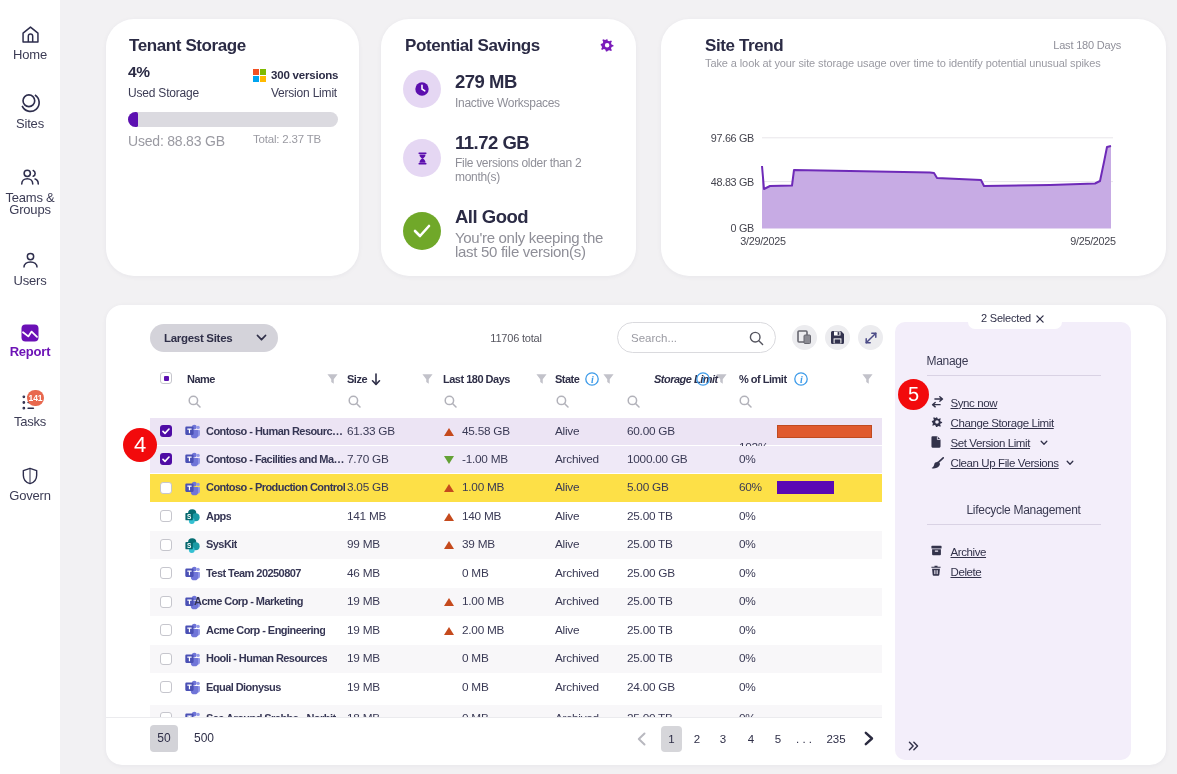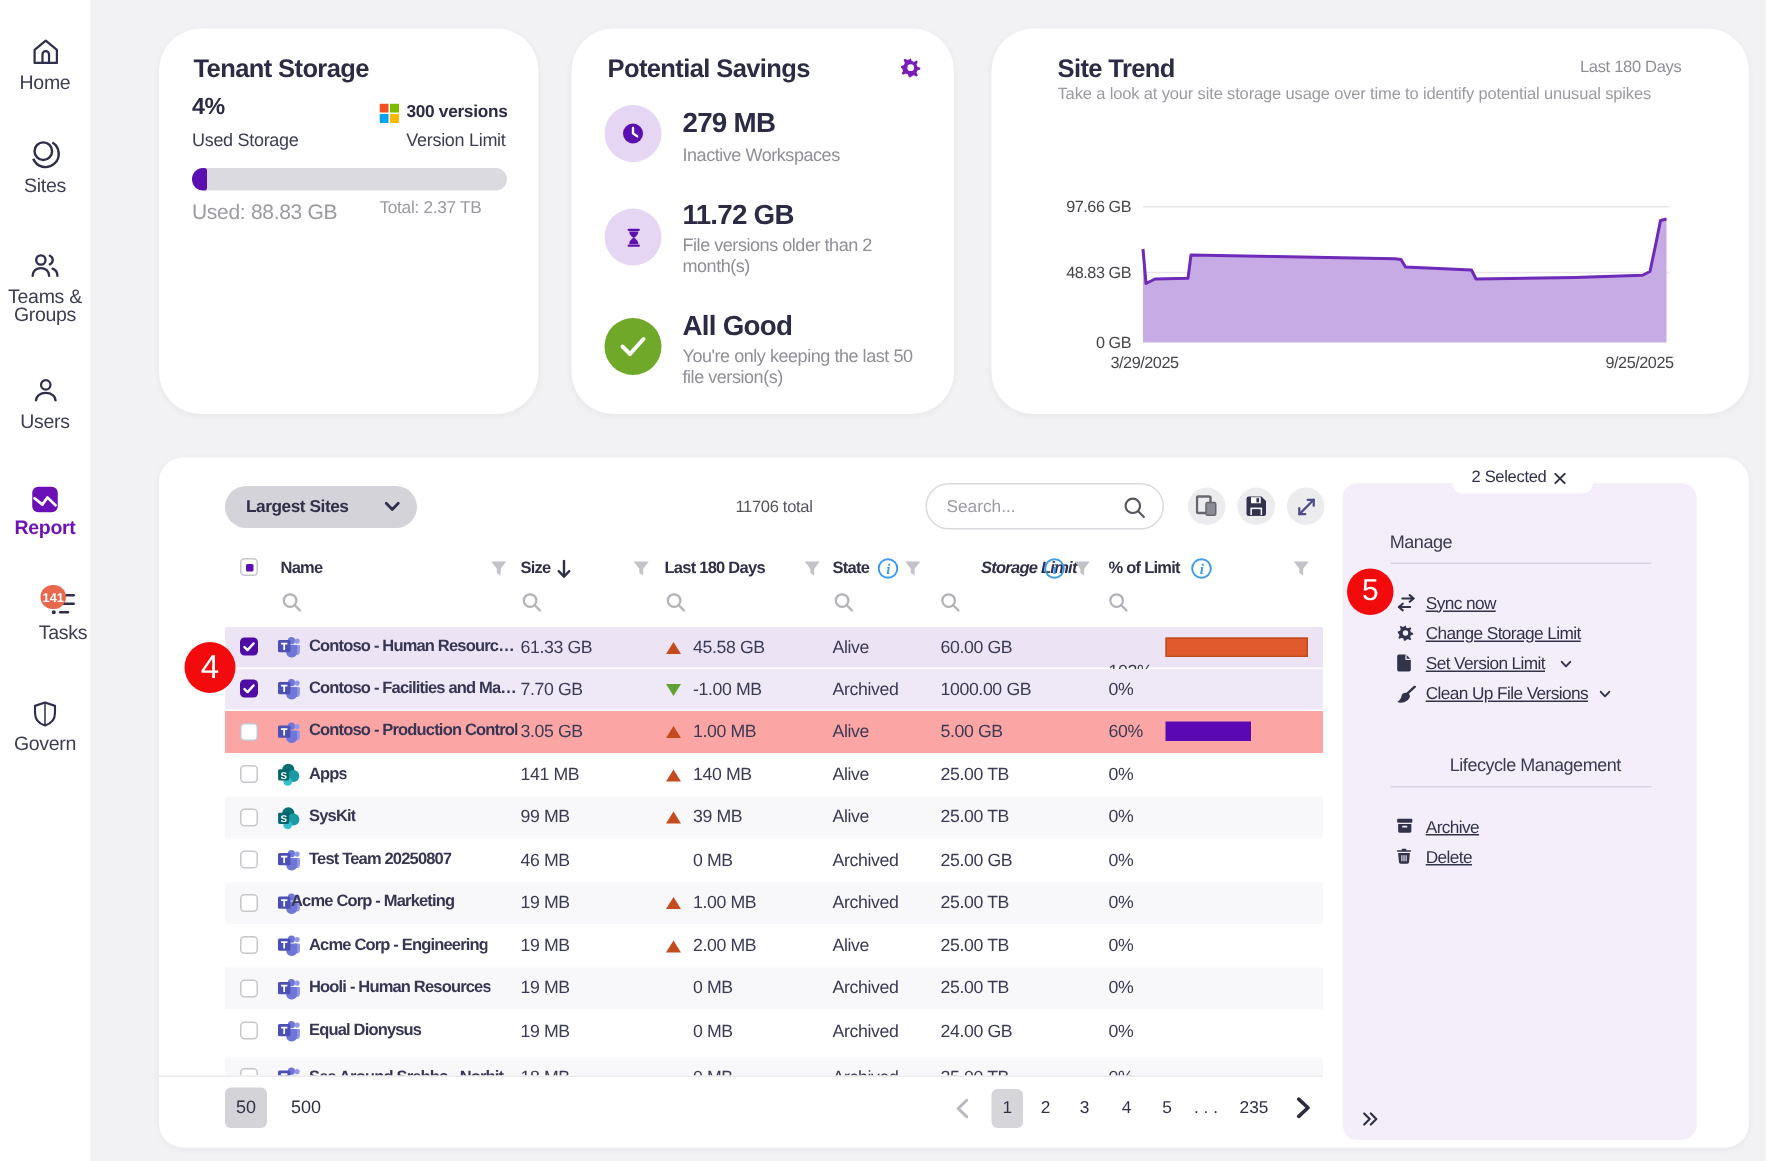--- a/index.html
+++ b/index.html
@@ -67,21 +67,21 @@
       </svg>
     <div class="lbl">Users</div>
   </div>
   <div class="navitem" style="top:324px;">
     <svg width="18" height="18" viewBox="0 0 18 18">
         <rect x="0.5" y="0.5" width="17" height="17" rx="4" fill="#6b10b6"></rect>
         <path d="M2 8.2 L7.3 12.4 L10.6 7.6 L16 12.8" fill="none" stroke="#fff" stroke-width="1.8" stroke-linecap="round" stroke-linejoin="round"></path>
       </svg>
     <div class="lbl" style="color:#6d13b6; font-weight:bold;">Report</div>
   </div>
-  <div class="navitem" style="top:393px;margin-left:12px;">
+  <div class="navitem" style="top:393px;">
     <svg width="19" height="19" viewBox="0 0 20 20" fill="none" stroke="#2e2e4d" stroke-width="1.7" stroke-linecap="round">
         <circle cx="3" cy="4" r="0.6" fill="#2e2e4d"></circle>
         <circle cx="3" cy="10" r="0.6" fill="#2e2e4d"></circle>
         <circle cx="3" cy="16" r="0.6" fill="#2e2e4d"></circle>
         <path d="M7.5 4 H17"></path>
         <path d="M7.5 10 H17"></path>
         <path d="M7.5 16 H13"></path>
       </svg>
     <div class="lbl">Tasks</div>
   </div>
@@ -141,21 +141,21 @@
   </div>
   <div class="abs" style="left:74px; top:113px; font-size:18.5px; letter-spacing:-0.5px; font-weight:bold; color:#2b2b45;">11.72 GB</div>
   <div class="abs" style="left:74px; top:138px; width:162px; font-size:12px; letter-spacing:-0.3px; line-height:13.5px; color:#8f8f98;">File versions older than 2 month(s)</div>
 
   <div class="abs" style="left:22px; top:193px; width:38px; height:38px; border-radius:50%; background:#70a829;">
     <svg class="abs" style="left:10px; top:12px;" width="18" height="14" viewBox="0 0 18 14">
         <path d="M2 7 l5 5 L16 2" stroke="#fff" stroke-width="2.6" fill="none" stroke-linecap="round" stroke-linejoin="round"></path>
       </svg>
   </div>
   <div class="abs" style="left:74px; top:187px; font-size:18.5px; letter-spacing:-0.5px; font-weight:bold; color:#2b2b45;">All Good</div>
-  <div class="abs" style="left:74px; top:212px; width:168px; font-size:12px; letter-spacing:-0.3px; line-height:13.5px; color:#8f8f98;">You're only keeping the last 50 file version(s)</div>
+  <div class="abs" style="left:74px; top:212px; width:168px; font-size:15px; letter-spacing:-0.3px; line-height:13.5px; color:#8f8f98;">You're only keeping the last 50 file version(s)</div>
 </div>
 
 <div class="card" id="card3" style="left:661px; top:19px; width:505px; height:257px;">
   <div class="abs ctitle" style="left:44px; top:17px;">Site Trend</div>
   <div class="abs" style="right:45px; top:20px; font-size:11px; letter-spacing:-0.2px; color:#8f8f99;">Last 180 Days</div>
   <div class="abs" style="left:44px; top:38px; font-size:11px; letter-spacing:-0.1px; color:#9a9aa2;">Take a look at your site storage usage over time to identify potential unusual spikes</div>
   <svg class="abs" style="left:39px; top:105px;" width="460" height="130" viewBox="0 0 460 130">
     <line x1="62" y1="13.8" x2="413" y2="13.8" stroke="#e8e6ea" stroke-width="1"></line>
     <line x1="62" y1="57.6" x2="413" y2="57.6" stroke="#e8e6ea" stroke-width="1"></line>
     <polygon fill="#c7abe4" points="62,42 64,65 70,62 92,61.5 94,46 150,47 230,48.5 234,49 237,54 281,56 284,62 350,61 395,59.5 400,57 404,38 407,23 411,22 411,104.4 62,104.4"></polygon>
@@ -319,21 +319,21 @@
           <path d="M2.3 5.1 h4.3 M4.45 5.1 v4.2" stroke="#fff" stroke-width="1.2" fill="none"></path>
         </svg>
         <span class="cell nm" style="left:56px;">Contoso - Facilities and Maintenance</span>
         <span class="cell" style="left:197px;">7.70 GB</span>
         <span class="tri-dn" style="left:294px;"></span>
         <span class="cell" style="left:312px;">-1.00 MB</span>
         <span class="cell" style="left:405px;">Archived</span>
         <span class="cell" style="left:477px;">1000.00 GB</span>
         <span class="cell" style="left:589px;">0%</span>
       </div>
-  <div class="row" style="top:56.9px; background:#fca5a5;">
+  <div class="row" style="top:56.9px; background:#fde047;">
         <span class="cb off" style="left:10px; top:7.5px;"></span>
         <svg class="abs" style="left:35px; top:6.5px;" width="15" height="15" viewBox="0 0 15 15">
           <circle cx="9.3" cy="3.1" r="2.4" fill="#7075d8"></circle>
           <circle cx="13.1" cy="3.4" r="1.7" fill="#9298e8"></circle>
           <path d="M11.5 6 h2.6 a0.9 0.9 0 0 1 0.9 0.9 v3.2 a2.6 2.6 0 0 1 -2.6 2.6 h-0.4 z" fill="#9298e8"></path>
           <path d="M5.8 6 h6.4 a0.9 0.9 0 0 1 0.9 0.9 v4 a3.4 3.4 0 0 1 -3.4 3.4 h-0.5 a3.4 3.4 0 0 1 -3.4 -3.4 z" fill="#7075d8"></path>
           <rect x="0.3" y="2.6" width="8.3" height="8.3" rx="1.1" fill="#4a50b5"></rect>
           <path d="M2.3 5.1 h4.3 M4.45 5.1 v4.2" stroke="#fff" stroke-width="1.2" fill="none"></path>
         </svg>
         <span class="cell nm" style="left:56px;">Contoso - Production Control</span>

